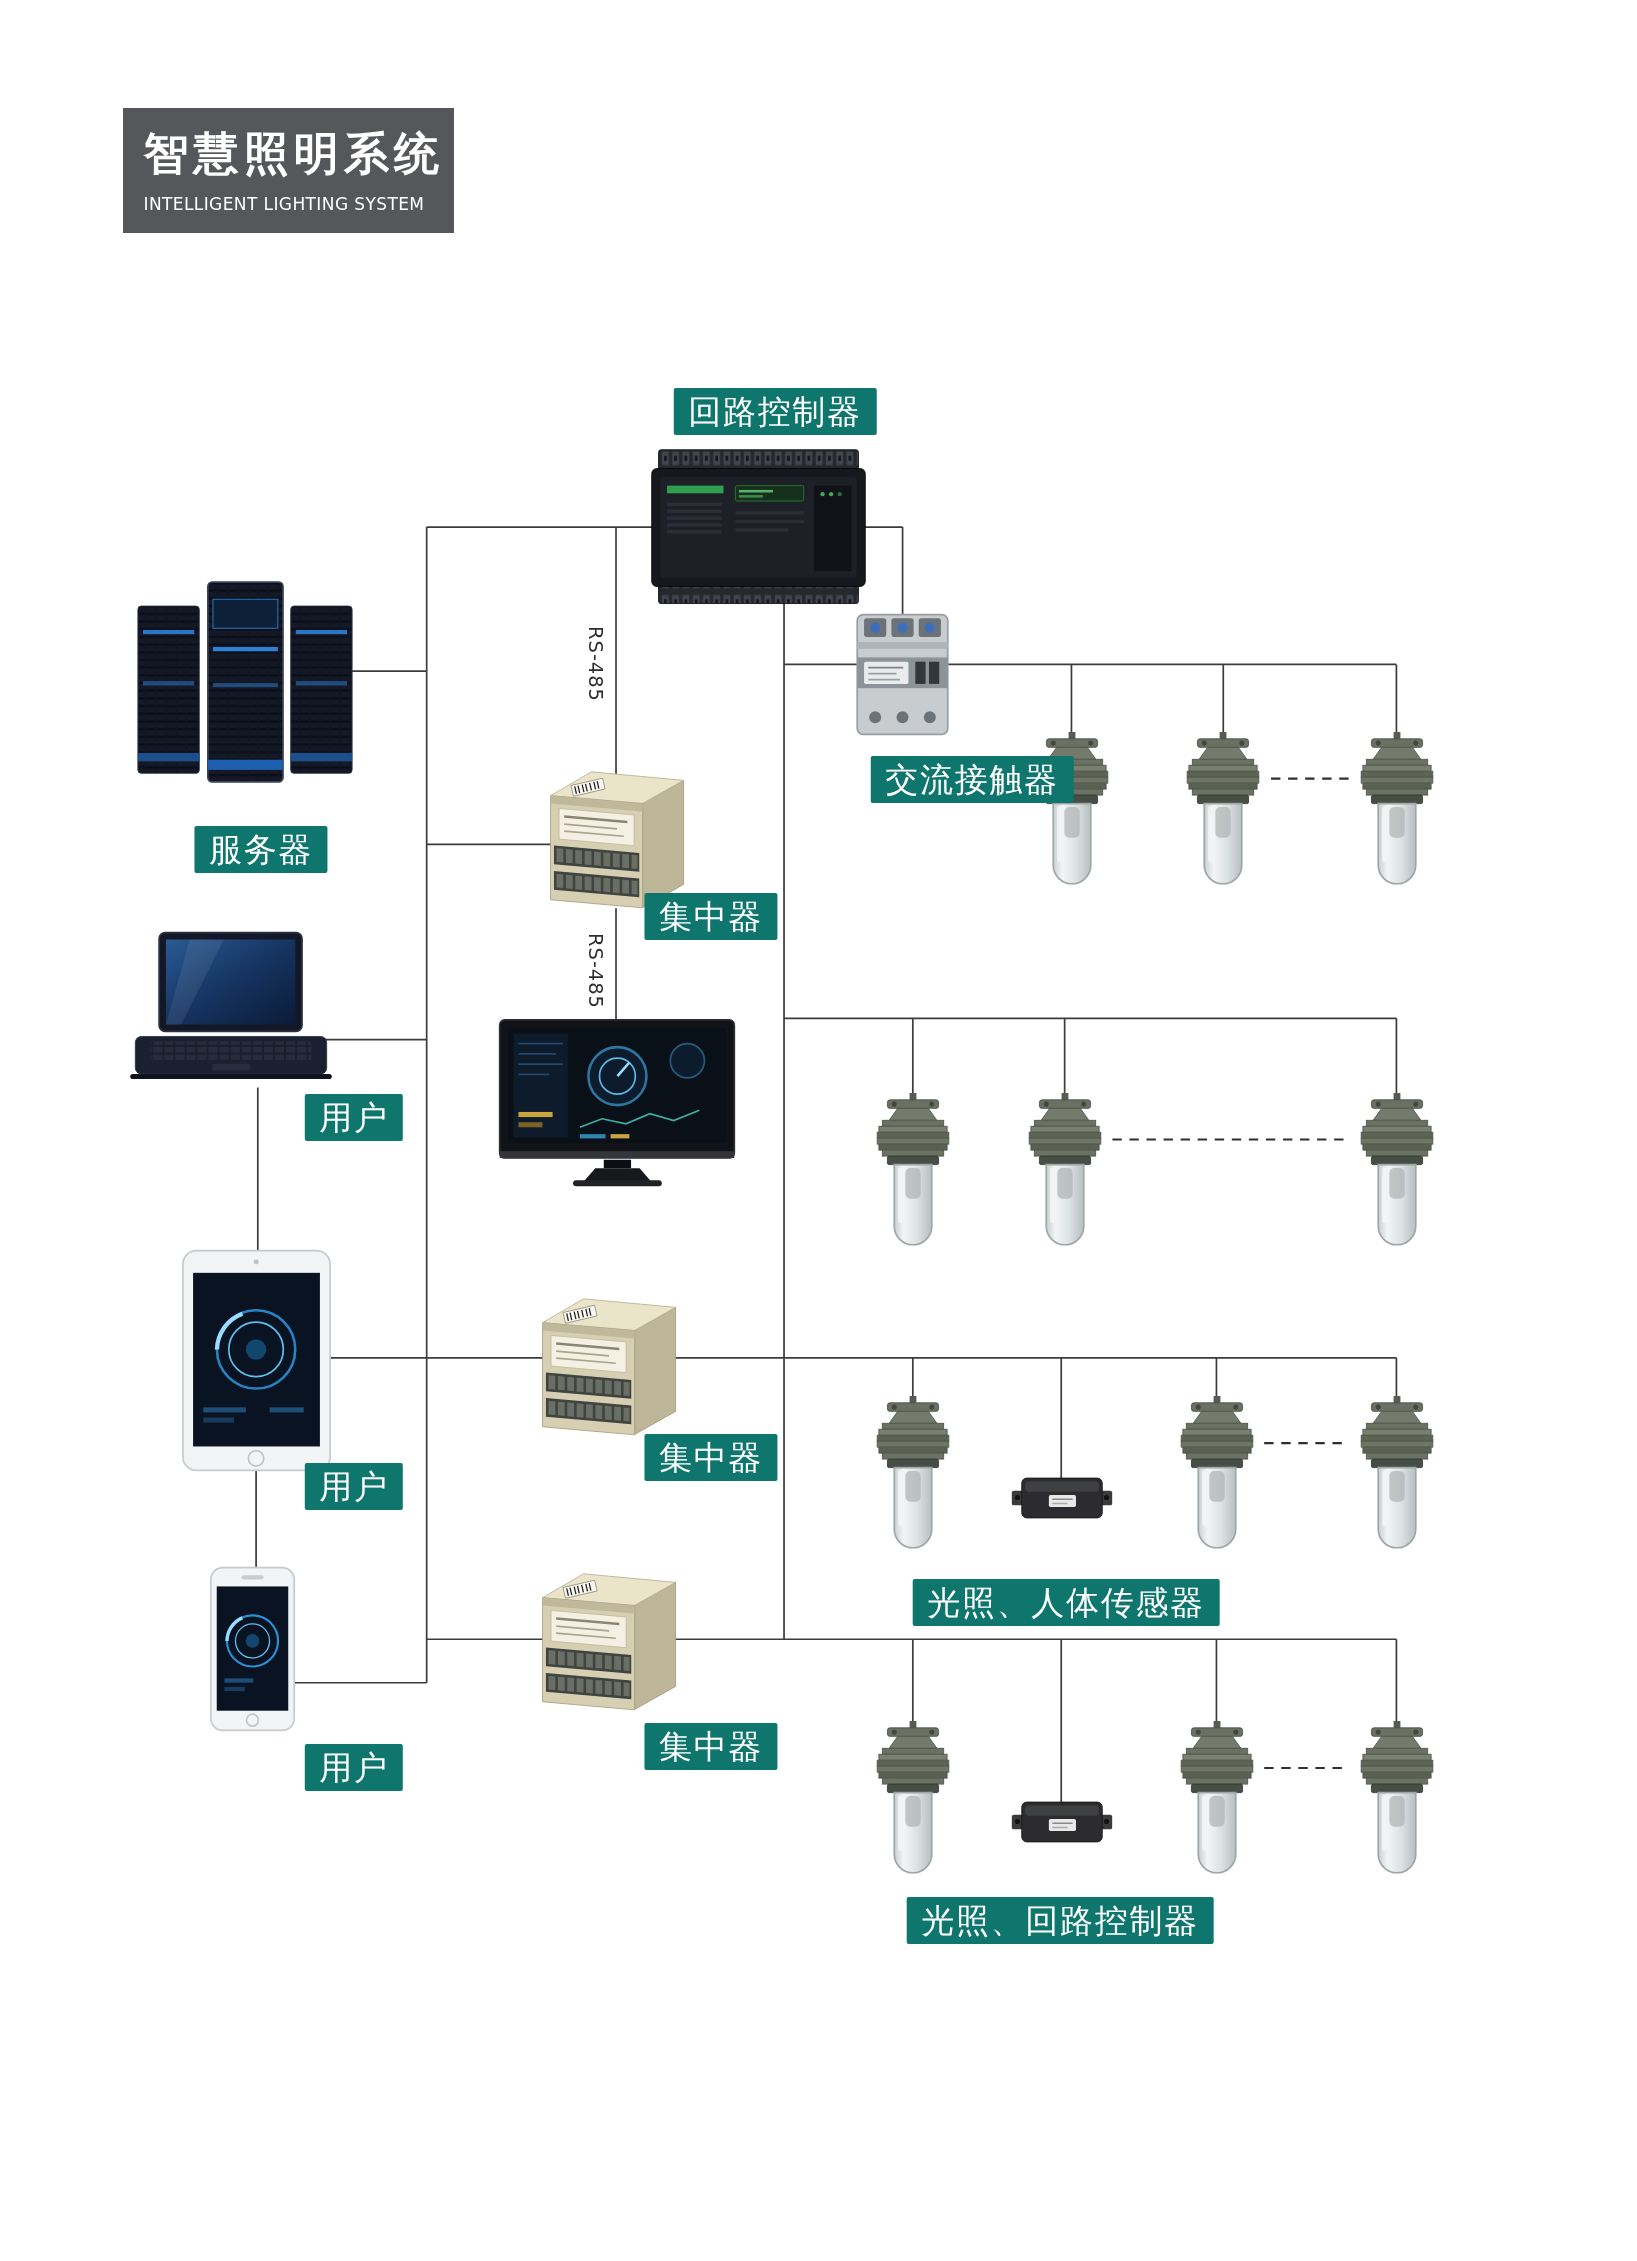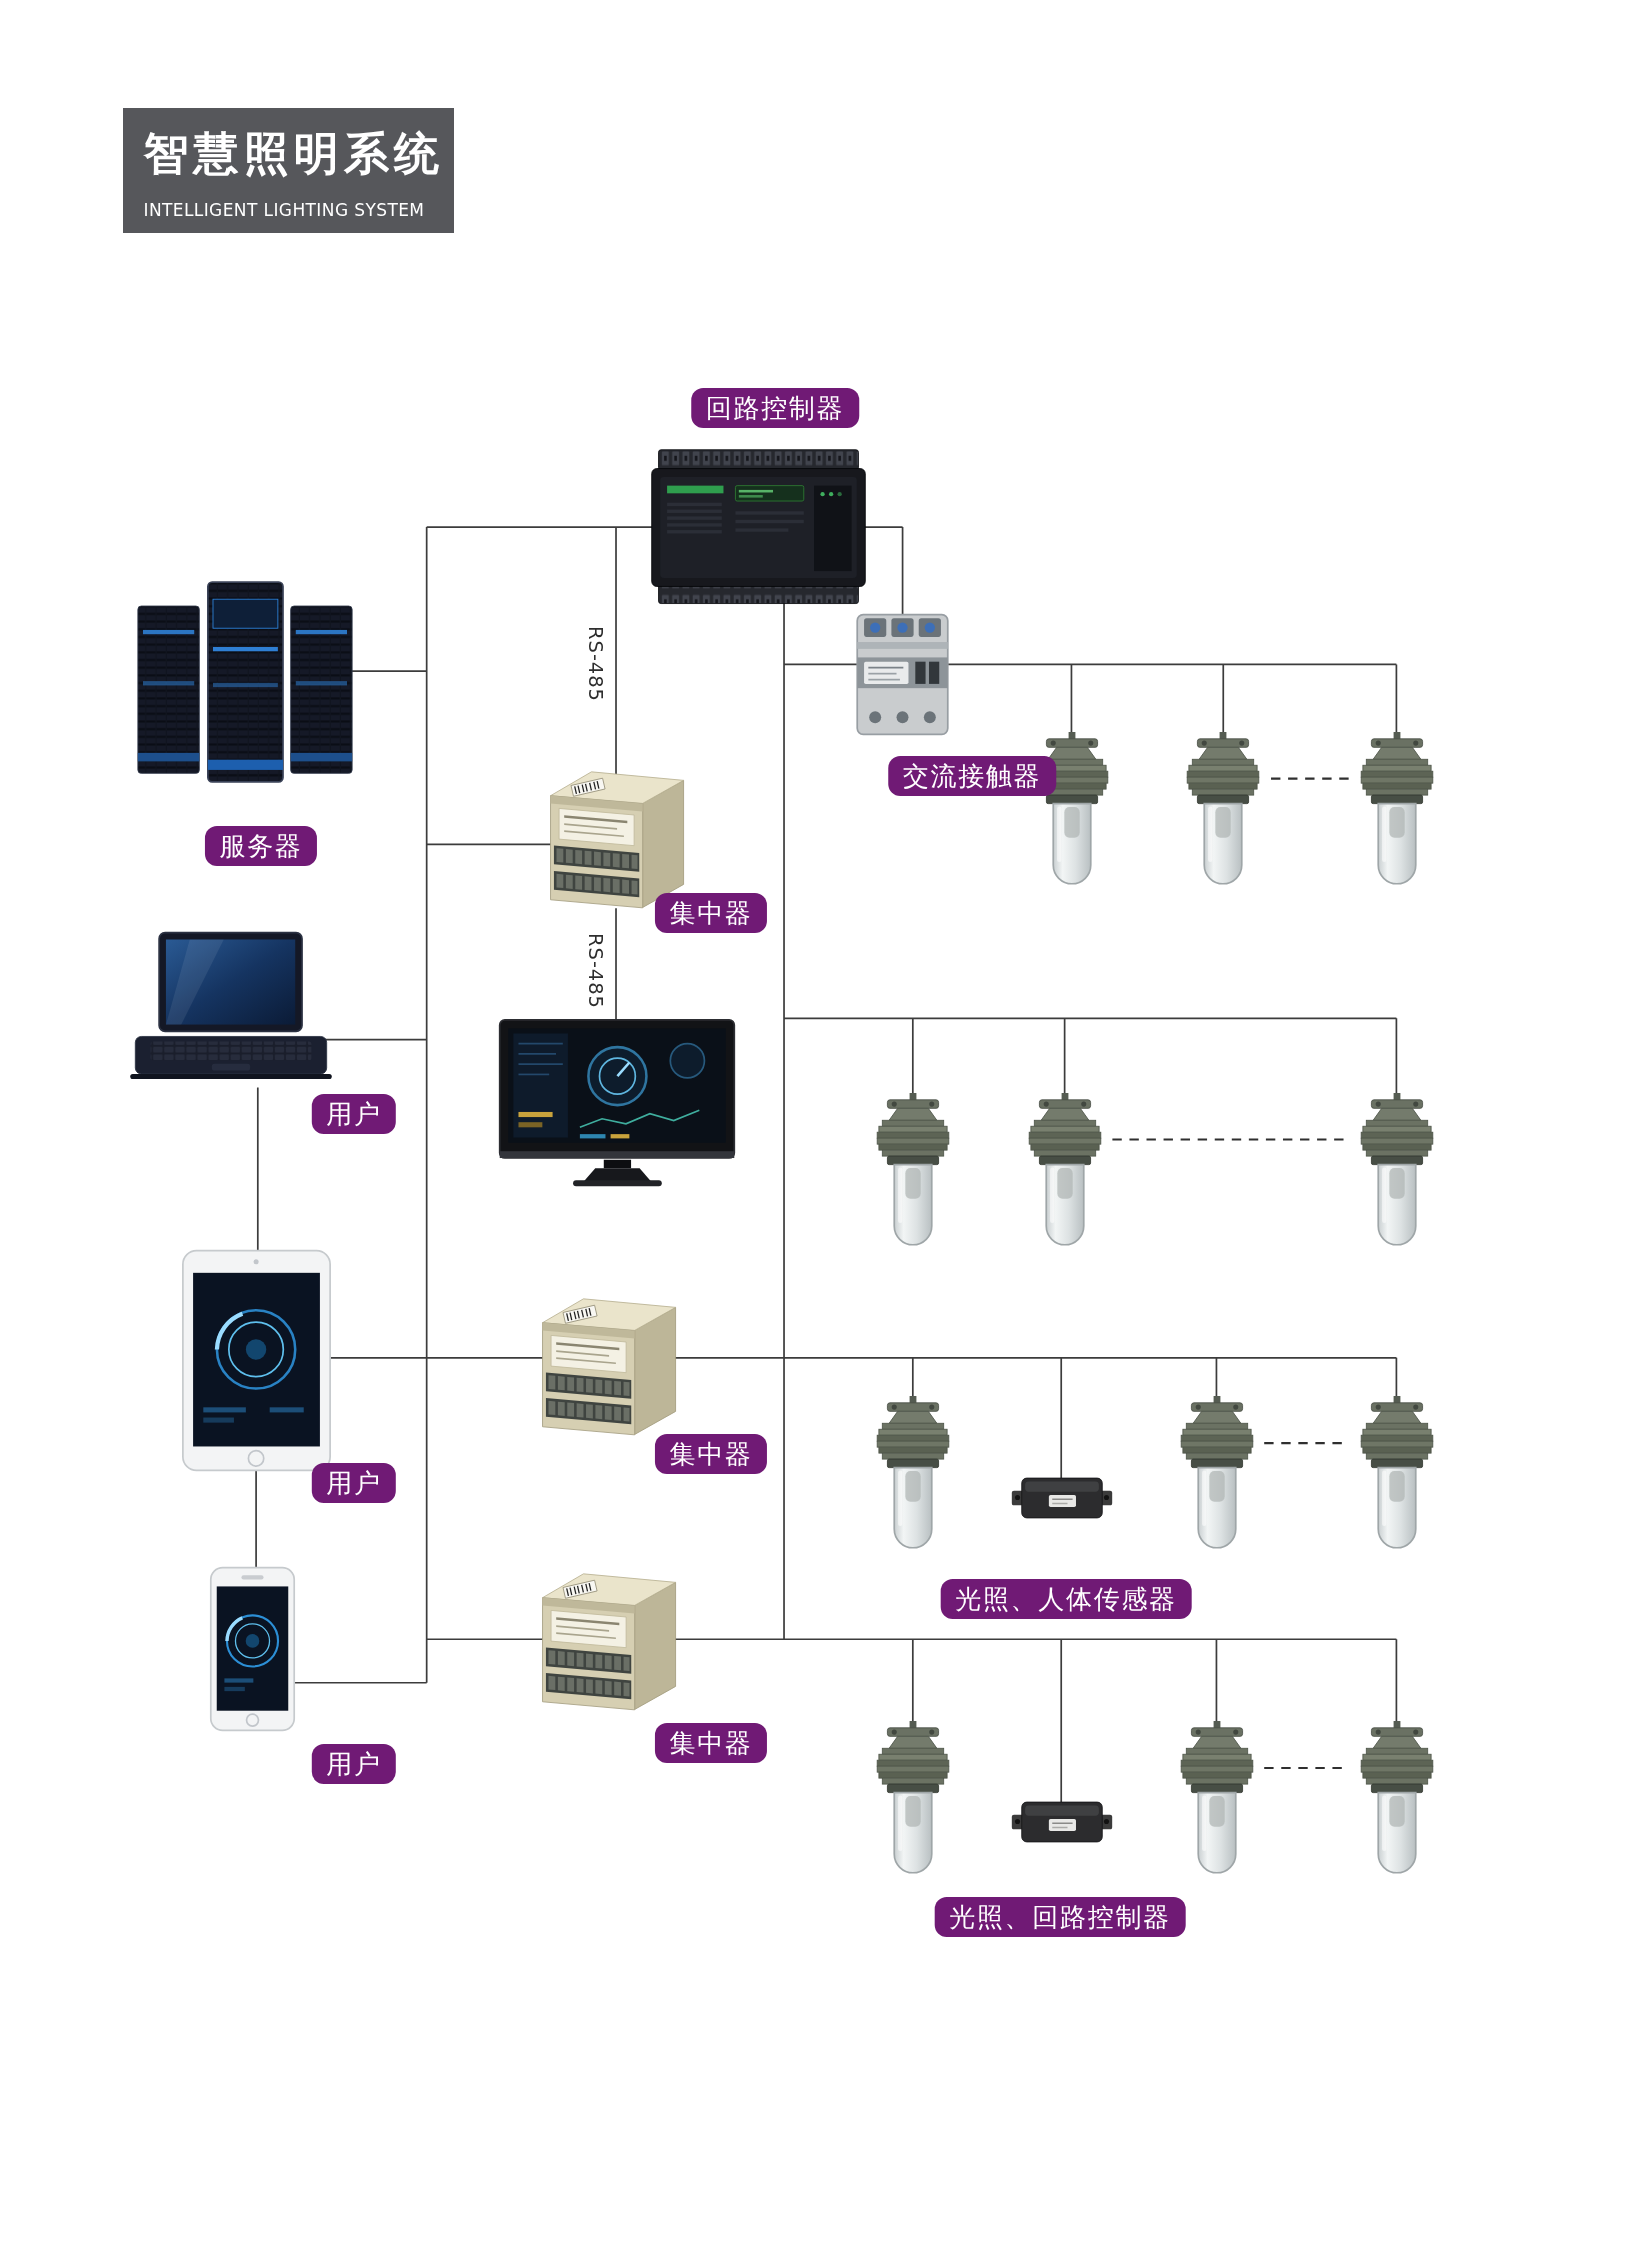--- a/index.html
+++ b/index.html
@@ -13,26 +13,26 @@
     height:2261px;
     background:#ffffff;
     overflow:hidden;
   }
   .lines { position:absolute; left:0; top:0; z-index:1; }
   .dev   { position:absolute; z-index:2; }
   .tag {
     position:absolute;
     z-index:3;
     transform:translateX(-50%);
-    background:#701a75;
+    background:#0f766e;
     color:#ffffff;
-    font-size:26px;
+    font-size:33px;
     line-height:1;
     padding:6.8px 14.5px;
-    border-radius:12px;
+    border-radius:2px;
     white-space:nowrap;
     letter-spacing:1.7px;
   }
   .rs485 {
     position:absolute;
     z-index:3;
     color:#2e2e2e;
     font-size:19.6px;
     letter-spacing:0.9px;
     white-space:nowrap;
@@ -50,21 +50,21 @@
     color:#ffffff;
     font-size:45px;
     font-weight:700;
     letter-spacing:5.1px;
     line-height:1.1;
   }
   .title-en {
     color:#ffffff;
     font-size:17px;
     letter-spacing:0.4px;
-    margin-top:22px;
+    margin-top:16px;
   }
 </style>
 </head>
 <body>
 
 <div class="stage">
 
   <svg width="0" height="0" style="position:absolute" aria-hidden="true">
     <defs>
       <pattern id="slats" width="12" height="9" patternUnits="userSpaceOnUse">

